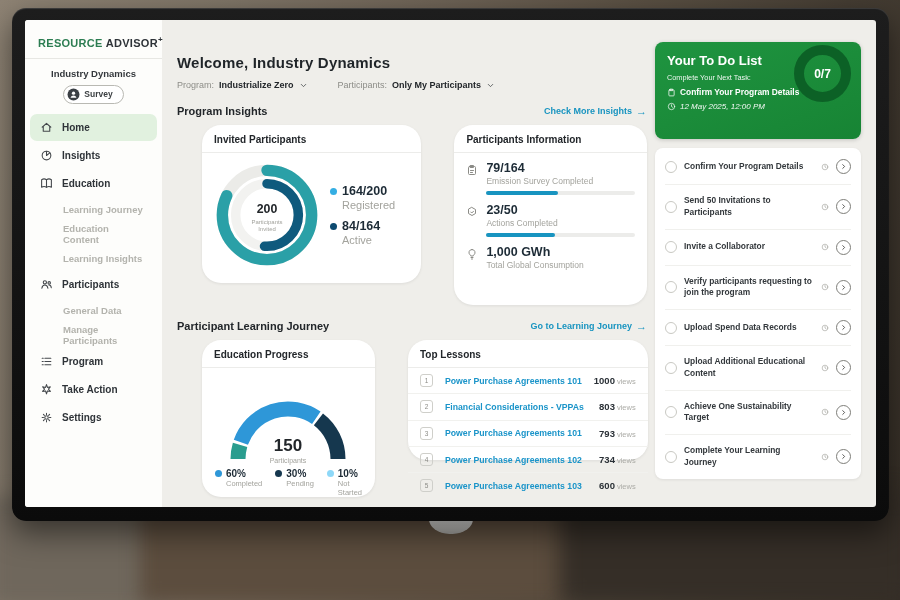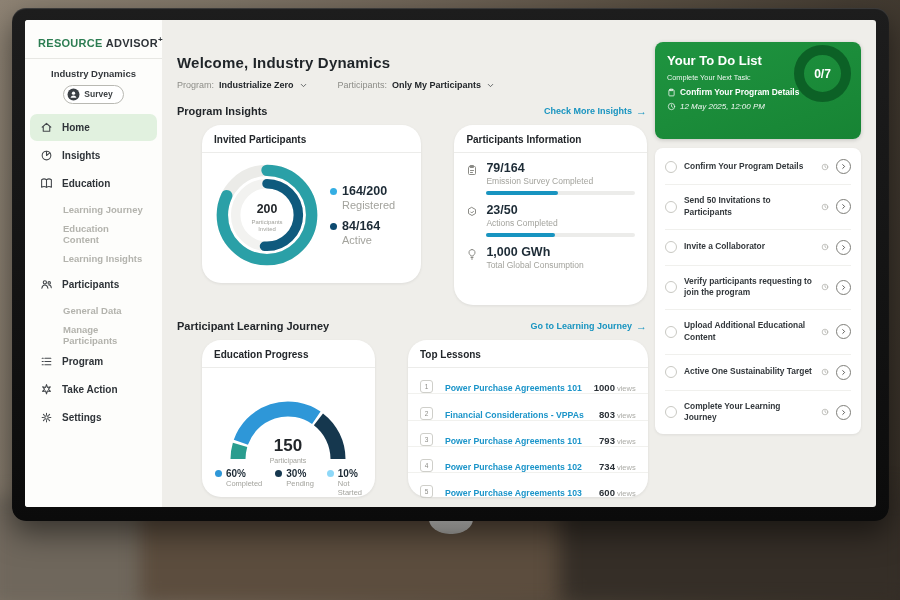--- a/index.html
+++ b/index.html
@@ -45,21 +45,21 @@
   .chev{width:9px;height:9px;color:#3c4043}
   .sec-row{display:flex;justify-content:space-between;align-items:center;margin-top:15px;}
   .sec-title{font-size:11px;font-weight:bold;color:#22262a}
   .tlink{font-size:9px;font-weight:bold;color:#1894c0;cursor:pointer;display:flex;align-items:center;gap:4px;}
   .tlink::after{content:"\2192";font-size:11px;}
   .cards{display:flex;gap:8px;margin-top:8px;}
   .card{background:#fff;border-radius:19px;box-shadow:0 1px 3px rgba(30,30,30,.08);box-sizing:border-box;margin-left:25px;}
   .card-invited{width:246px;height:158px}
   .card-info{width:216px;height:180px}
   .card-edu{width:220px;height:157px}
-  .card-lessons{width:242px;height:157px}
+  .card-lessons{width:242px;height:120px}
   .card-head{padding:9px 12px 7px;border-bottom:1px solid #ececе8;border-bottom:1px solid #ececc e8;border-bottom:1px solid #ececea;font-size:10px;font-weight:bold;color:#22262a;}
 
   .invited-body{display:flex;align-items:center;padding:5px 6px 5px 8px;gap:6px;}
   #donut-svg{width:114px;height:114px;flex:none}
   .donut-val{font-size:13px;font-weight:bold;fill:#22262a}
   .donut-lab{font-size:6.3px;fill:#a3a39d}
   .leg-entry{margin:8px 0}
   .leg-top{display:flex;align-items:center;gap:5px}
   .dot{width:7px;height:7px;border-radius:50%;flex:none}
   .leg-val{font-size:12.5px;font-weight:bold;color:#1d2b36}
@@ -74,21 +74,21 @@
   .bar-fill{height:100%;background:#1894c0;border-radius:2px;}
 
   .gauge{display:block;margin:3px auto 0;}
   .gauge-val{font-size:17px;font-weight:bold;fill:#22262a}
   .gauge-lab{font-size:7px;fill:#a3a39d}
   .gauge-legend{display:flex;gap:13px;padding:0 13px;margin-top:0;}
   .gl-top{display:flex;gap:4px;align-items:center}
   .gl-pct{font-size:10px;font-weight:bold;color:#1d2b36}
   .gl-lab{font-size:7.5px;color:#a3a39d;margin-left:11px}
 
-  .lesson-row{display:flex;align-items:flex-end;gap:12px;padding:0 12px;height:25.3px;border-bottom:1px solid #f1f1ee;}
+  .lesson-row{display:flex;align-items:center;gap:12px;padding:0 12px;height:25.3px;border-bottom:1px solid #f1f1ee;}
   .lesson-row:last-child{border-bottom:none}
   .rank{width:11px;height:11px;border:1px solid #cfcfca;border-radius:3px;font-size:6.5px;color:#8b8b86;
     display:grid;place-items:center;flex:none;}
   .lesson-title{flex:1;font-size:8.7px;font-weight:bold;color:#1a94c9;cursor:pointer;white-space:nowrap;overflow:hidden;}
   .lesson-views{font-size:9.5px;font-weight:bold;color:#2a3036;white-space:nowrap;}
   .views-suffix{font-size:7.5px;color:#ababa6;margin-left:2px;font-weight:normal;}
 
   
   .todo{position:absolute;left:630px;top:22px;width:206px;}
   .todo-hero{position:relative;background:linear-gradient(160deg,#1f9440,#178434);border-radius:8px;padding:11px 12px;
@@ -491,36 +491,51 @@
                   </svg>
                 </span>
                 <span class="task-go">
                   <svg viewBox="0 0 24 24">
                     <path d="M10 7l5 5-5 5"></path>
                   </svg>
                 </span>
               </div>
               <div class="task-row">
                 <span class="task-check"></span>
+                <span class="task-label">Upload Spend Data Records</span>
+                <span class="ic task-clock">
+                  <svg viewBox="0 0 24 24">
+                    <circle cx="12" cy="12" r="8.5"></circle>
+                    <path d="M12 7.5V12l3 2"></path>
+                  </svg>
+                </span>
+                <span class="task-go">
+                  <svg viewBox="0 0 24 24">
+                    <path d="M10 7l5 5-5 5"></path>
+                  </svg>
+                </span>
+              </div>
+              <div class="task-row">
+                <span class="task-check"></span>
                 <span class="task-label">Upload Additional Educational Content</span>
                 <span class="ic task-clock">
                   <svg viewBox="0 0 24 24">
                     <circle cx="12" cy="12" r="8.5"></circle>
                     <path d="M12 7.5V12l3 2"></path>
                   </svg>
                 </span>
                 <span class="task-go">
                   <svg viewBox="0 0 24 24">
                     <path d="M10 7l5 5-5 5"></path>
                   </svg>
                 </span>
               </div>
               <div class="task-row">
                 <span class="task-check"></span>
-                <span class="task-label">Active One Sustainability Target</span>
+                <span class="task-label">Achieve One Sustainability Target</span>
                 <span class="ic task-clock">
                   <svg viewBox="0 0 24 24">
                     <circle cx="12" cy="12" r="8.5"></circle>
                     <path d="M12 7.5V12l3 2"></path>
                   </svg>
                 </span>
                 <span class="task-go">
                   <svg viewBox="0 0 24 24">
                     <path d="M10 7l5 5-5 5"></path>
                   </svg>

